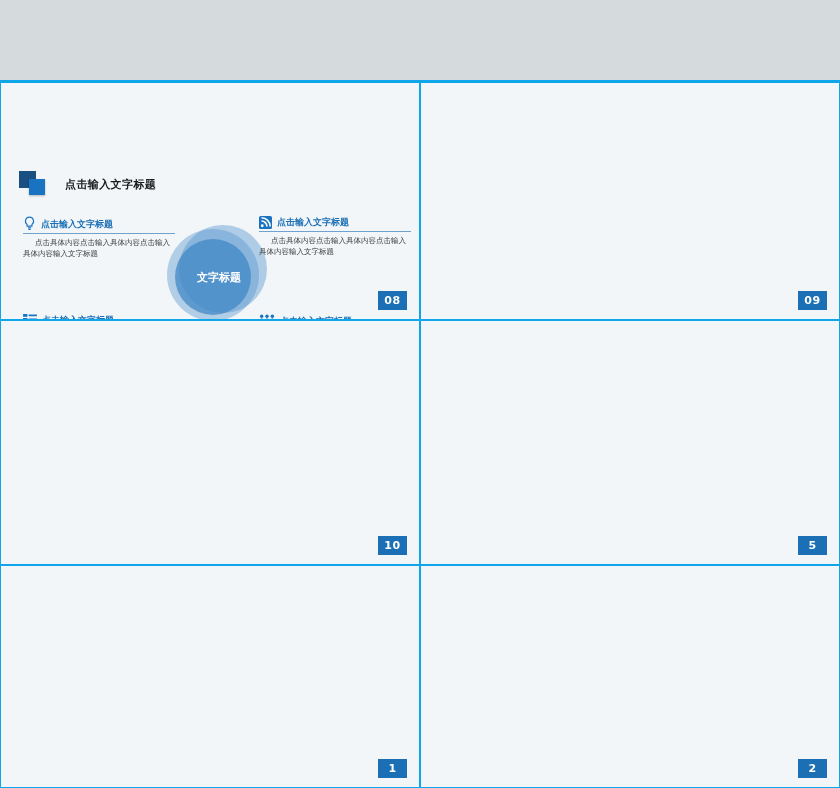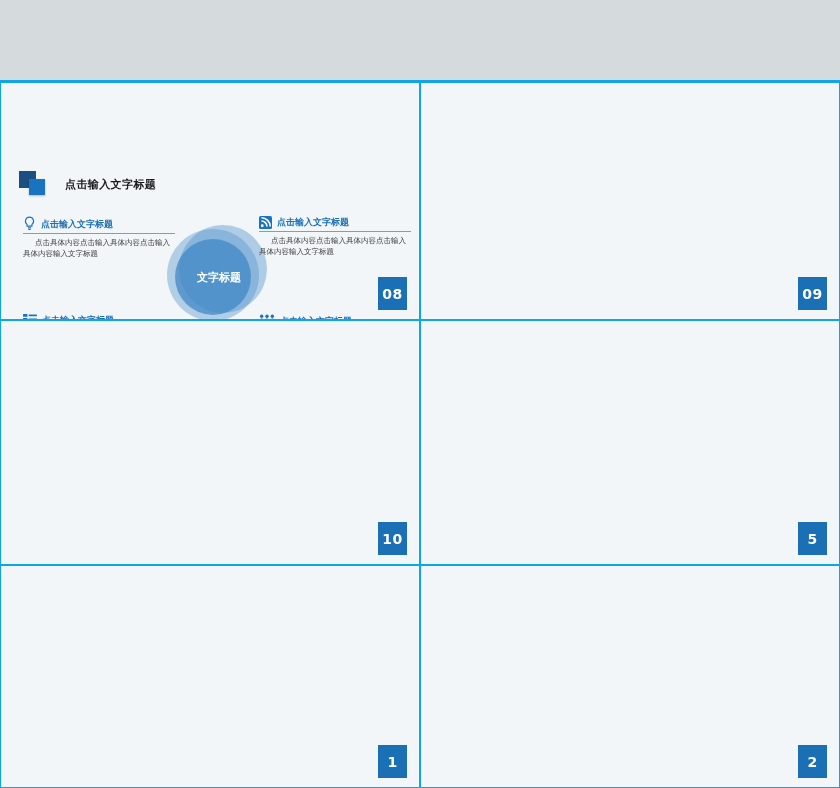--- a/index.html
+++ b/index.html
@@ -36,22 +36,22 @@
     background: #1a73c0; box-shadow: 0 1px 2px rgba(0,0,0,.25);
   }
   .hdr-title {
     font-size: 11px; font-weight: bold; color: #1a1a1a;
     margin-left: 16px; letter-spacing: .4px; white-space: nowrap;
   }
 
   
   .pgnum {
     position: absolute; right: 12px; bottom: 9px;
-    width: 29px; height: 33px; background: #1a6fb5;
-    color: #fff; font-size: 14px; font-weight: bold;
+    width: 29px; height: 19px; background: #1a6fb5;
+    color: #fff; font-size: 11px; font-weight: bold;
     display: flex; align-items: center; justify-content: center;
     letter-spacing: .5px;
   }
 
   
   .s10-arc {
     position: absolute; left: 60px; top: -48px; width: 130px; height: 62px;
     border: 6px solid #8b8f92; border-bottom: none;
     border-radius: 130px 130px 0 0;
   }

